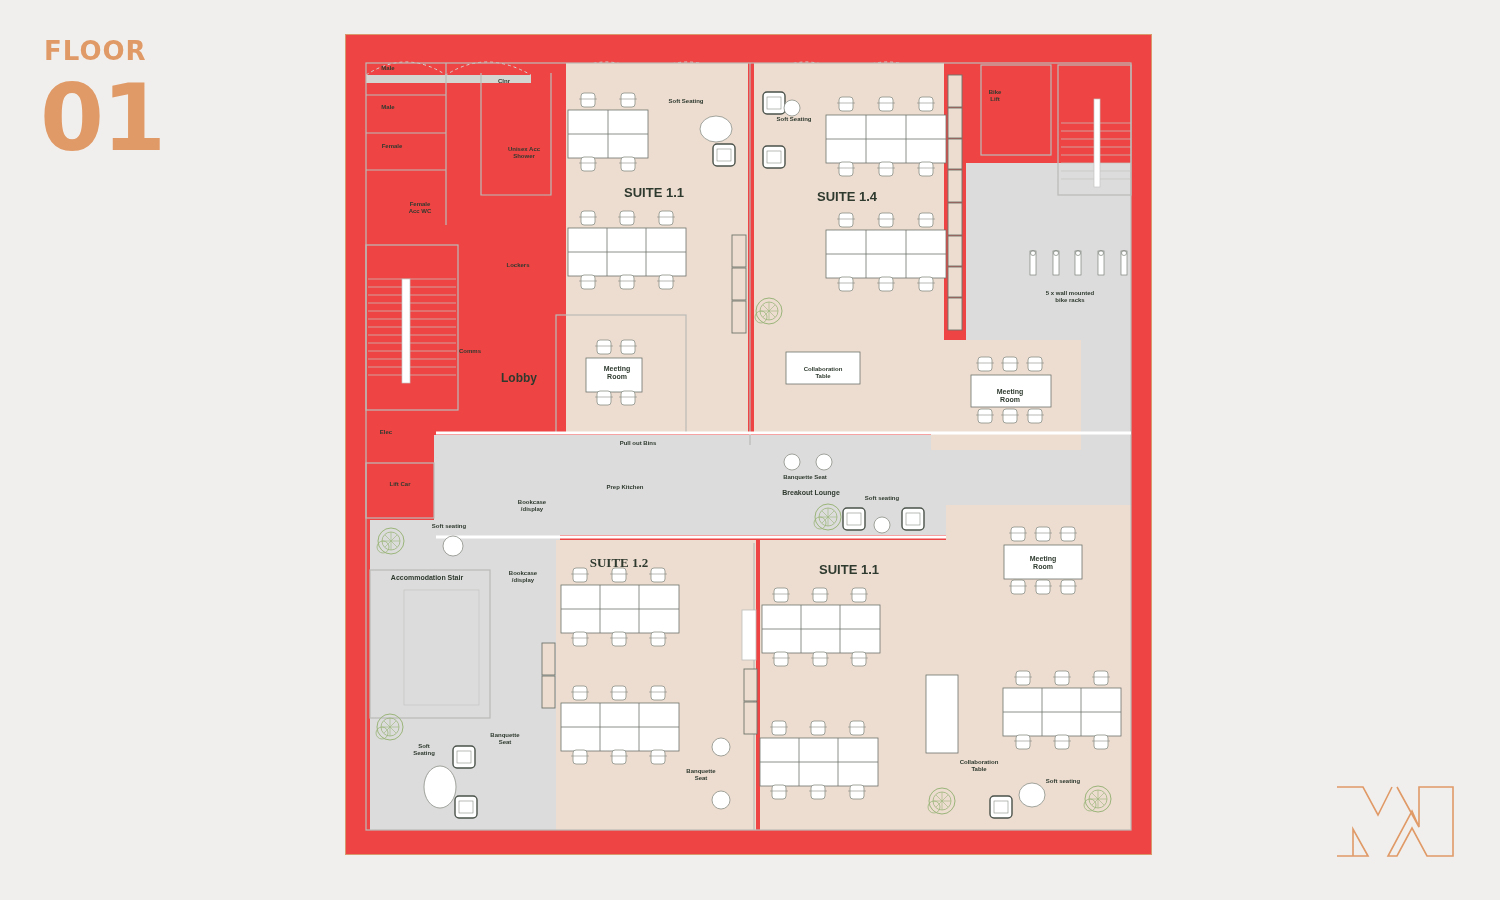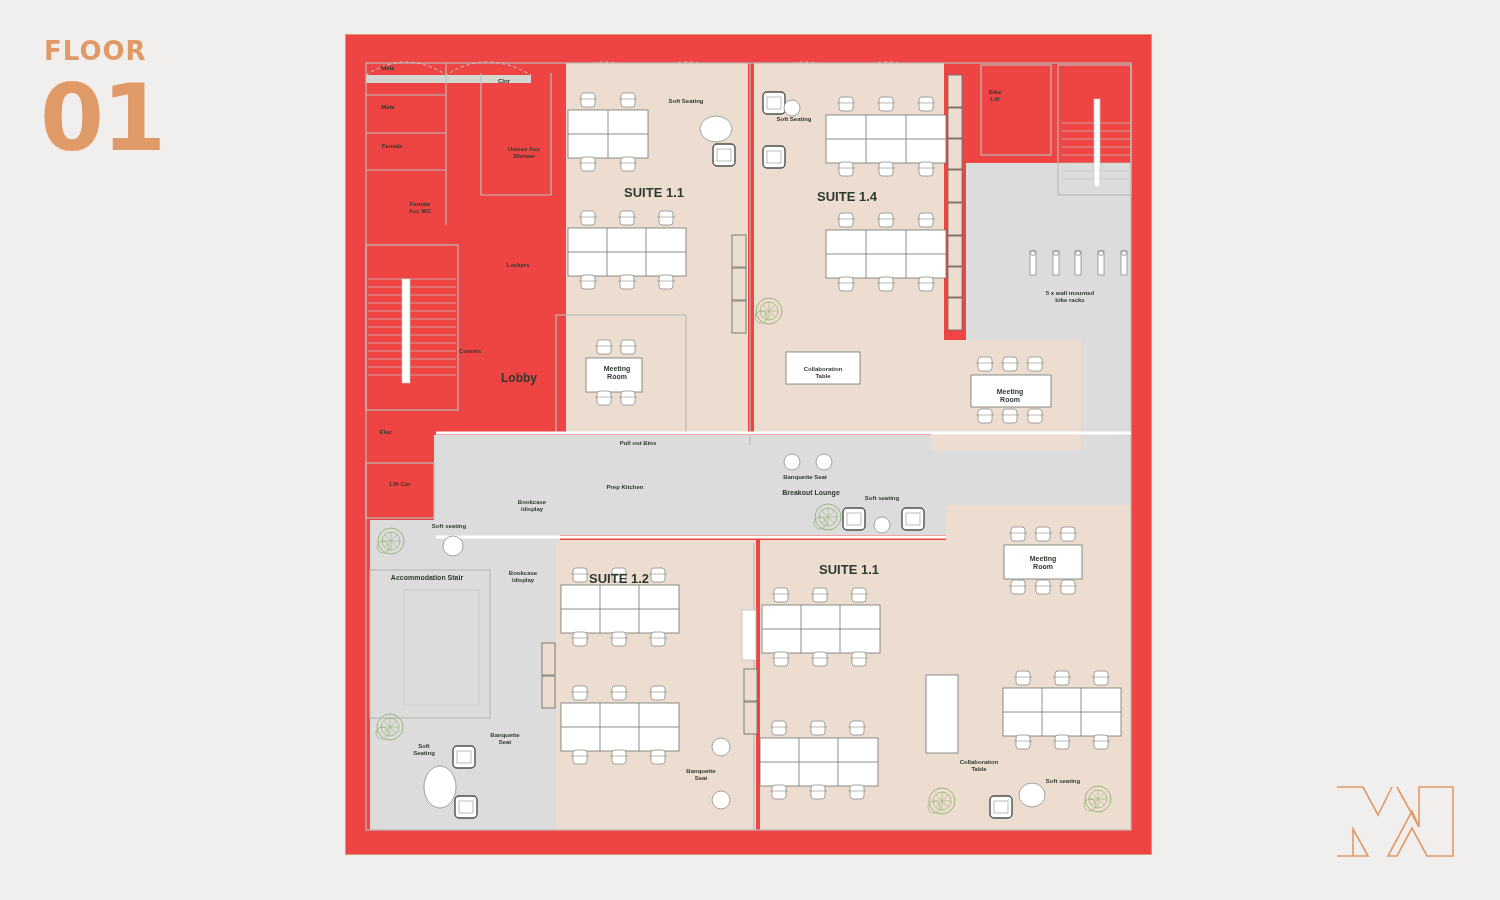--- a/index.html
+++ b/index.html
@@ -250,21 +250,21 @@
       <rect x="196" y="608" width="13" height="32"></rect>
         <rect x="196" y="641" width="13" height="32"></rect>
       <rect x="398" y="634" width="13" height="32"></rect>
         <rect x="398" y="667" width="13" height="32"></rect>
     </g>
     <rect x="396" y="575" width="14" height="50" fill="#fff" stroke="#bdbfbb" stroke-width="0.8"></rect>
   </svg>
 
   <div class="lbl suite" style="left:308px;top:158px;">SUITE 1.1</div>
   <div class="lbl suite" style="left:501px;top:162px;">SUITE 1.4</div>
-  <div class="lbl suite" style="left:273px;top:544px;">SUITE 1.2</div>
+  <div class="lbl suite" style="left:273px;top:528px;font-family:Liberation Serif, serif;">SUITE 1.2</div>
   <div class="lbl suite" style="left:503px;top:535px;">SUITE 1.1</div>
 
   <div class="lbl xs" style="left:42px;top:33px;">Male</div>
   <div class="lbl xs" style="left:42px;top:72px;">Male</div>
   <div class="lbl xs" style="left:46px;top:111px;">Female</div>
   <div class="lbl xs" style="left:74px;top:173px;white-space:pre;">Female
 Acc WC</div>
   <div class="lbl xs" style="left:158px;top:46px;">Clnr</div>
   <div class="lbl xs" style="left:178px;top:118px;white-space:pre;">Unisex Acc
 Shower</div>

